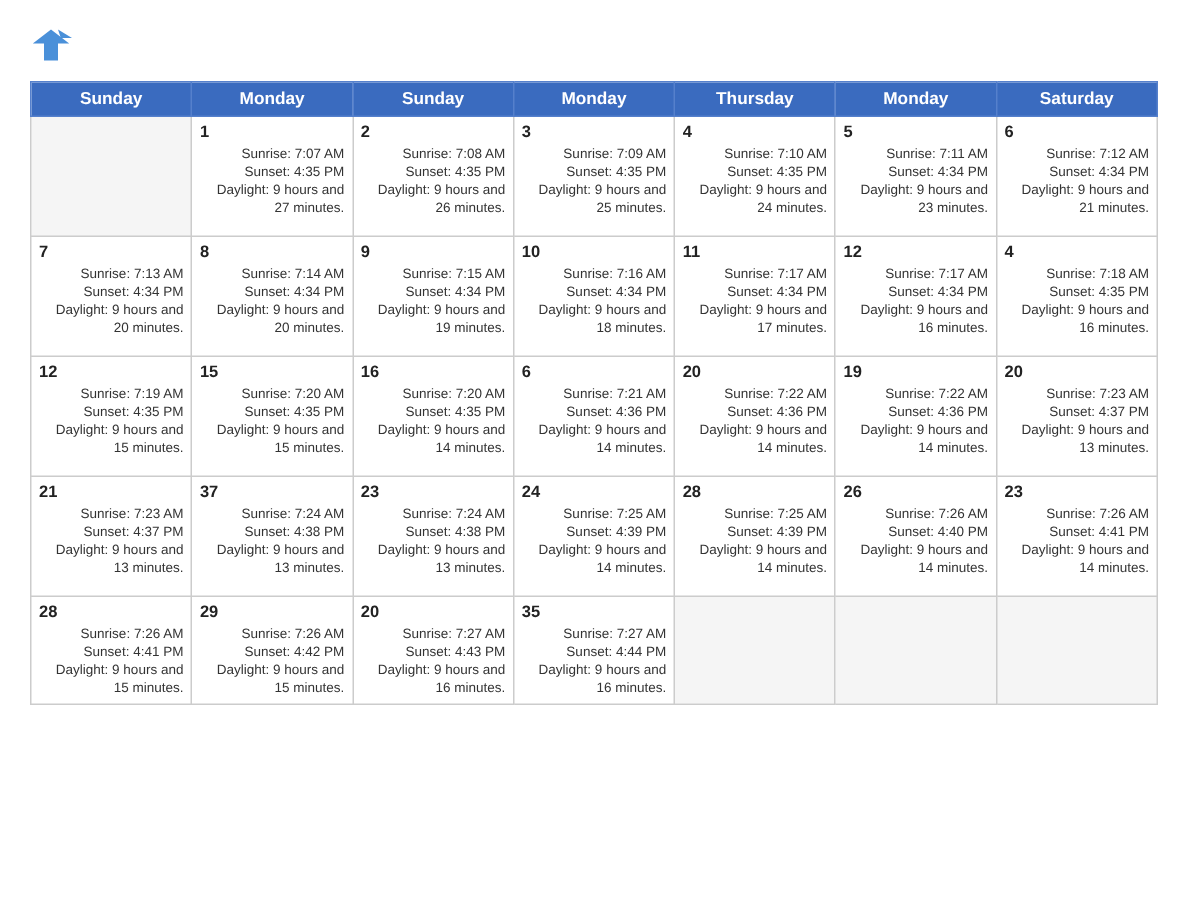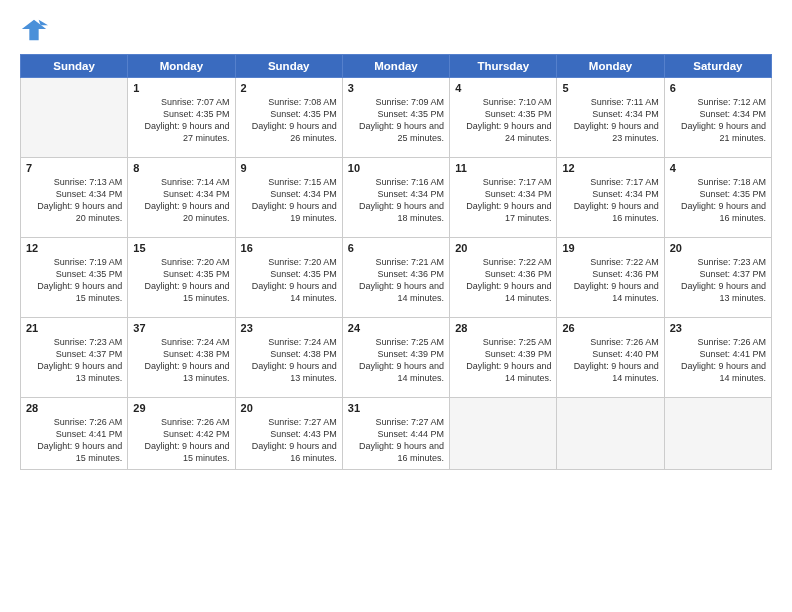--- a/index.html
+++ b/index.html
@@ -242,21 +242,21 @@
           </td>
           <td>
             <span class="day-num">29</span>
             <div class="day-info">Sunrise: 7:26 AM<br>Sunset: 4:42 PM<br>Daylight: 9 hours and 15 minutes.</div>
           </td>
           <td>
             <span class="day-num">20</span>
             <div class="day-info">Sunrise: 7:27 AM<br>Sunset: 4:43 PM<br>Daylight: 9 hours and 16 minutes.</div>
           </td>
           <td>
-            <span class="day-num">31</span>
+            <span class="day-num">35</span>
             <div class="day-info">Sunrise: 7:27 AM<br>Sunset: 4:44 PM<br>Daylight: 9 hours and 16 minutes.</div>
           </td>
           <td class="empty"></td>
           <td class="empty"></td>
           <td class="empty"></td>
         </tr>
       </tbody>
   </table>
 </div>
 

